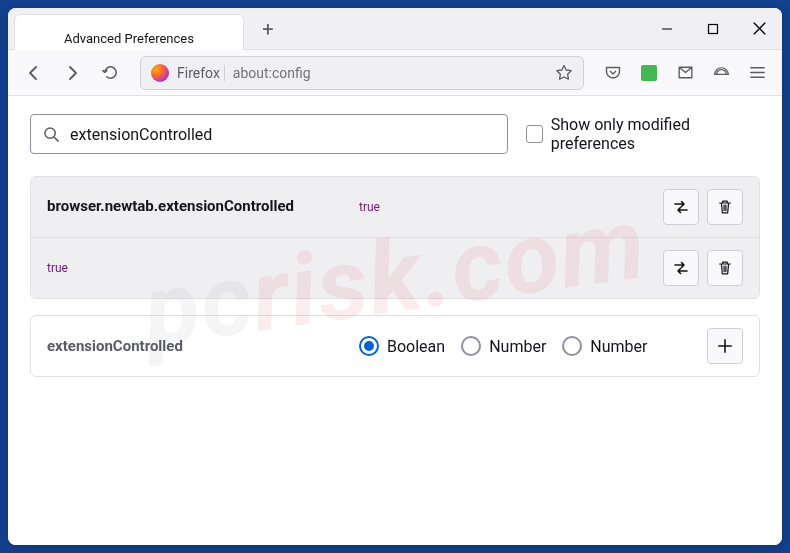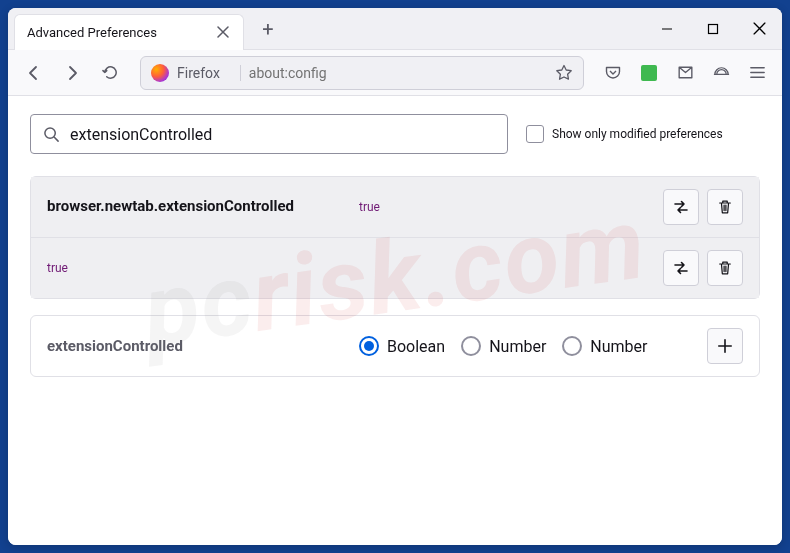--- a/index.html
+++ b/index.html
@@ -1,43 +1,43 @@
 <!DOCTYPE html>
 <html><head>
   <meta charset="utf-8">
   <style>
     * { box-sizing: border-box; margin: 0; padding: 0; font-family: -apple-system, BlinkMacSystemFont, "Segoe UI", Roboto, sans-serif; }
     body { width: 790px; height: 553px; background: #12418f; padding: 8px; position: relative; }
     
     .window { width: 100%; height: 100%; background: #fff; border-radius: 8px; overflow: hidden; display: flex; flex-direction: column; box-shadow: 0 2px 10px rgba(0,0,0,0.2); }
     
     .titlebar { height: 42px; display: flex; align-items: center; background: #f0f0f4; border-bottom: 1px solid #e0e0e6; }
-    .tab { display: flex; align-items: center; background: #fff; border-radius: 6px 6px 0 0; padding: 16px 12px; height: 36px; margin-left: 6px; margin-top: 6px; gap: 10px; min-width: 230px; border: 1px solid #e0e0e6; border-bottom: none; }
+    .tab { display: flex; align-items: center; background: #fff; border-radius: 6px 6px 0 0; padding: 16px 12px; height: 36px; margin-left: 6px; margin-top: 6px; gap: 10px; min-width: 230px; border: 1px solid #e0e0e6; border-bottom: none; flex-direction: column; }
     .tab-title { font-size: 13px; color: #15141a; }
     .tab-close { width: 16px; height: 16px; display: flex; align-items: center; justify-content: center; color: #5b5b66; cursor: pointer; border-radius: 3px; }
     .new-tab-btn { width: 32px; height: 32px; display: flex; align-items: center; justify-content: center; margin-left: 8px; color: #5b5b66; border-radius: 4px; cursor: pointer; font-size: 20px; }
     .titlebar-spacer { flex: 1; }
     .win-controls { display: flex; height: 100%; }
     .win-btn { width: 46px; height: 100%; display: flex; align-items: center; justify-content: center; color: #000; cursor: pointer; }
     
     .toolbar { height: 46px; display: flex; align-items: center; padding: 0 10px; gap: 6px; background: #f9f9fb; border-bottom: 1px solid #e0e0e6; }
     .nav-btn { width: 32px; height: 32px; display: flex; align-items: center; justify-content: center; border-radius: 4px; cursor: pointer; color: #5b5b66; }
     .urlbar { flex: 1; height: 34px; background: #f0f0f4; border: 1px solid #cfcfd8; border-radius: 6px; display: flex; align-items: center; padding: 0 10px; gap: 8px; margin: 0 8px; }
     .ff-logo { width: 18px; height: 18px; border-radius: 50%; background: radial-gradient(circle at 30% 30%, #ffb000 0%, #ff5f3a 40%, #b039cc 70%, #5d1de0 100%); flex-shrink: 0; }
-    .ff-label { font-size: 14px; color: #5b5b66; padding-right: 20px; border-right: 1px solid #cfcfd8; }
+    .ff-label { font-size: 14px; color: #5b5b66; padding-right: 4px; border-right: 1px solid #cfcfd8; }
     .url-text { font-size: 14px; color: #737373; flex: 1; }
     .star-btn { color: #5b5b66; cursor: pointer; }
     .toolbar-icon { width: 30px; height: 30px; display: flex; align-items: center; justify-content: center; cursor: pointer; border-radius: 4px; color: #5b5b66; }
     .ext-square { width: 16px; height: 16px; background: #3fb950; border-radius: 2px; }
     
     .content { flex: 1; padding: 18px 22px; background: #fff; overflow: auto; }
     .search-row { display: flex; gap: 18px; align-items: center; margin-bottom: 22px; }
     .search-box { flex: 0 0 478px; height: 40px; border: 1px solid #8f8f9d; border-radius: 4px; display: flex; align-items: center; padding: 0 12px; gap: 10px; }
     .search-box input { flex: 1; border: none; outline: none; font-size: 16px; color: #15141a; background: transparent; }
-    .checkbox-label { display: flex; align-items: center; gap: 8px; font-size: 12px; color: #15141a; cursor: pointer; }
+    .checkbox-label { display: flex; align-items: center; gap: 8px; font-size: 16px; color: #15141a; cursor: pointer; }
     .chk { width: 18px; height: 18px; border: 1.5px solid #8f8f9d; border-radius: 3px; }
     
     .pref-list { border: 1px solid #e0e0e6; border-radius: 6px; margin-bottom: 16px; }
     .pref-row { display: flex; align-items: center; padding: 12px 16px; gap: 12px; min-height: 48px; }
     .pref-row:not(:last-child) { border-bottom: 1px solid #e0e0e6; }
     .pref-row.modified { background: #efeff2; }
     .pref-name { font-size: 15px; font-weight: 700; color: #15141a; flex: 0 0 300px; word-break: break-word; line-height: 1.3; }
     .pref-val { font-size: 12px; font-weight: 400; color: #701a75; flex: 1; }
     .row-actions { display: flex; gap: 8px; }
     .action-btn { width: 36px; height: 36px; border: 1px solid #cfcfd8; border-radius: 4px; background: #f9f9fb; display: flex; align-items: center; justify-content: center; cursor: pointer; color: #15141a; }

